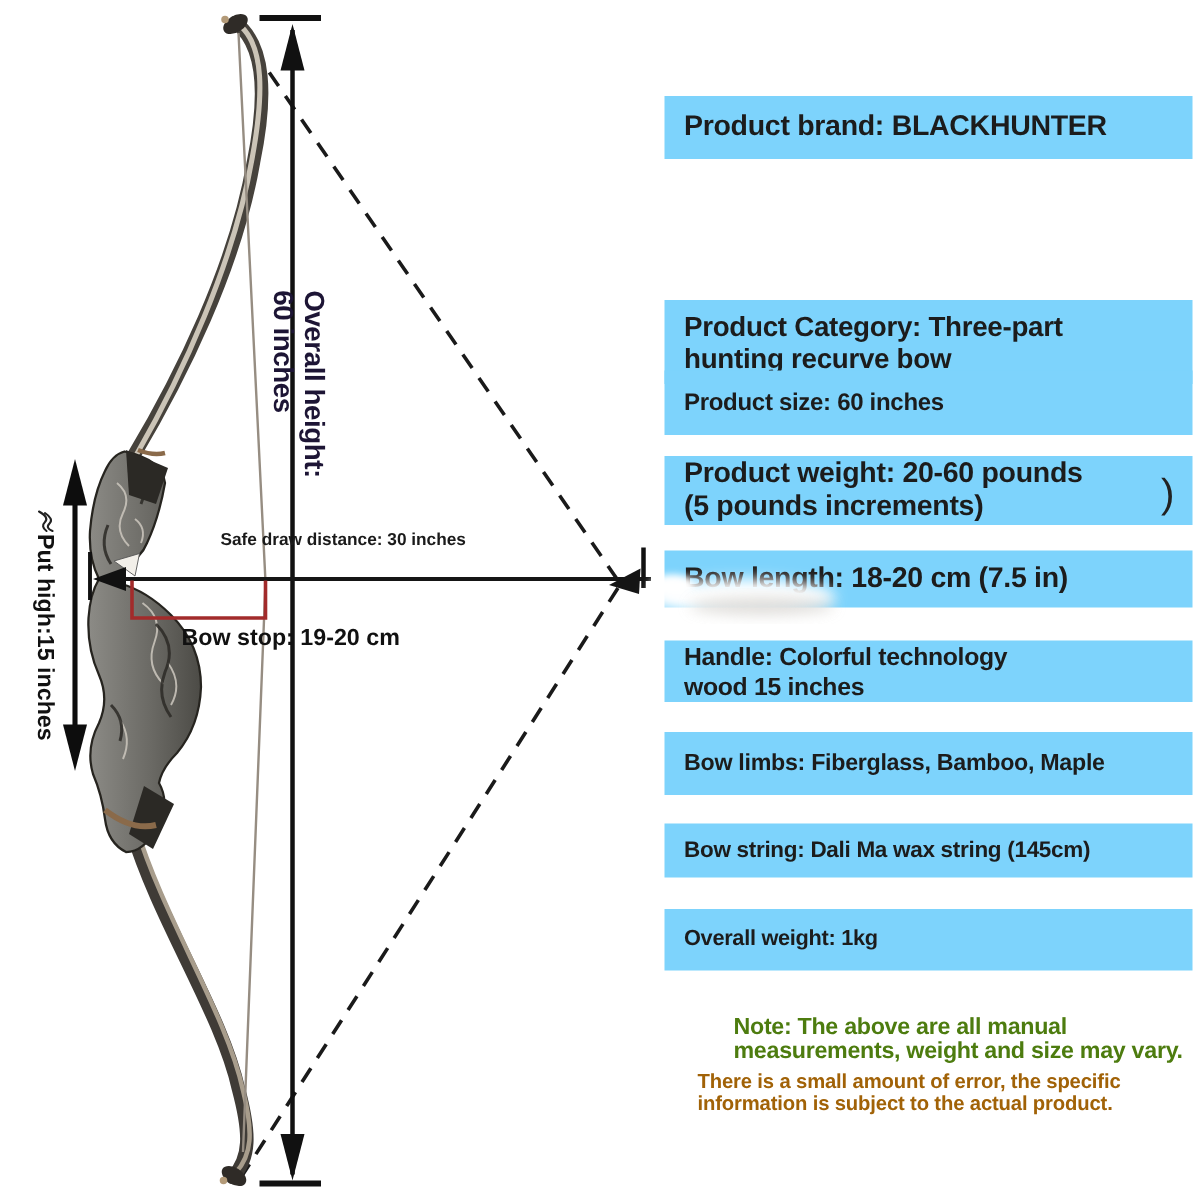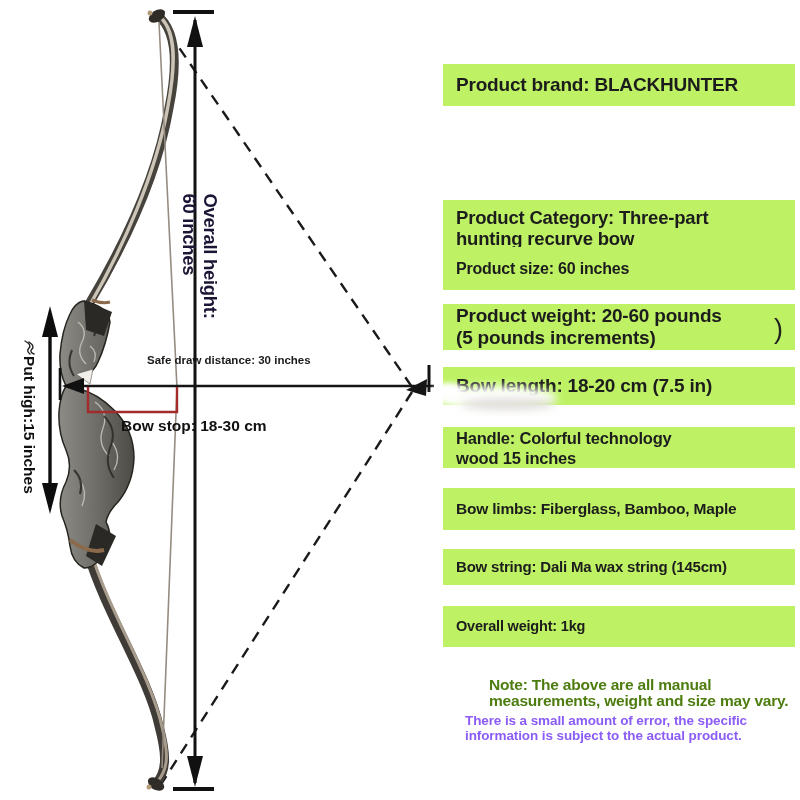--- a/index.html
+++ b/index.html
@@ -2,21 +2,21 @@
 <html><head>
 <meta charset="utf-8">
 <style>
   html,body{margin:0;padding:0;background:#fff;}
   #stage{
     position:relative;width:800px;height:800px;background:#ffffff;
     font-family:"Liberation Sans","DejaVu Sans",sans-serif;overflow:hidden;
   }
   
   .spec-box{
-    position:absolute;left:443px;width:352px;background:#bef264;
+    position:absolute;left:443px;width:352px;background:#7dd3fc;
     display:flex;align-items:center;z-index:1;
   }
   .spec-box .txt{
     padding-left:13px;font-weight:bold;color:#1c1c1c;white-space:pre-line;
     letter-spacing:-0.2px;line-height:1.12;
   }
   .b1{top:64px;height:42px}  .b1 .txt{font-size:19px}
   .b2{top:126px;height:37px} .b2 .txt{font-size:15px}
   .b3{top:200px;height:56px} .b3 .txt{font-size:18.5px;line-height:21px}
   .b4{top:247px;height:43px} .b4 .txt{font-size:16px}
@@ -31,21 +31,21 @@
     z-index:2;font-weight:400;
   }
   
   .note-heading{
     position:absolute;left:489px;top:677px;width:330px;font-weight:bold;
     font-size:15.5px;line-height:16px;color:#4d7c0f;white-space:pre-line;z-index:1;
     letter-spacing:-0.2px;
   }
   .note-body{
     position:absolute;left:465px;top:713px;width:330px;font-weight:bold;
-    font-size:13.5px;line-height:15px;color:#8b5cf6;white-space:pre-line;z-index:1;
+    font-size:13.5px;line-height:15px;color:#a16207;white-space:pre-line;z-index:1;
     letter-spacing:-0.1px;
   }
   
   .diagram-label{position:absolute;z-index:4;color:#1a1a1a;font-weight:bold;}
   .overall-height{
     left:127px;top:245px;width:145px;height:42px;
     transform:rotate(90deg);
     font-size:18.5px;line-height:21px;color:#1d1535;text-align:left;
     letter-spacing:-0.3px;white-space:nowrap;
   }
@@ -105,21 +105,21 @@
   <div class="diagram-label overall-height">
     <div>Overall height:</div>
     <div>60 inches</div>
   </div>
   <div class="diagram-label put-high">
     <svg width="15" height="13" viewBox="0 0 15 13">
       <path d="M1,11 Q5,4 8,7 T14,6 M2,7 Q6,1 9,4 T14,2" stroke="#222" stroke-width="1.4" fill="none" stroke-linecap="round"></path>
     </svg><span>Put high:15 inches</span>
   </div>
   <div class="diagram-label safe-draw">Safe draw distance: 30 inches</div>
-  <div class="diagram-label bow-stop">Bow stop: 18-30 cm</div>
+  <div class="diagram-label bow-stop">Bow stop: 19-20 cm</div>
 
   <svg id="diagram-svg" width="800" height="800" viewBox="0 0 800 800">
     <defs>
       <filter id="blur5" x="-50%" y="-50%" width="200%" height="200%">
           <feGaussianBlur stdDeviation="4.5"></feGaussianBlur>
         </filter>
       <filter id="blur3" x="-50%" y="-50%" width="200%" height="200%">
           <feGaussianBlur stdDeviation="2.5"></feGaussianBlur>
         </filter>
       <linearGradient id="riserGrad" x1="0" y1="0" x2="1" y2="0">

